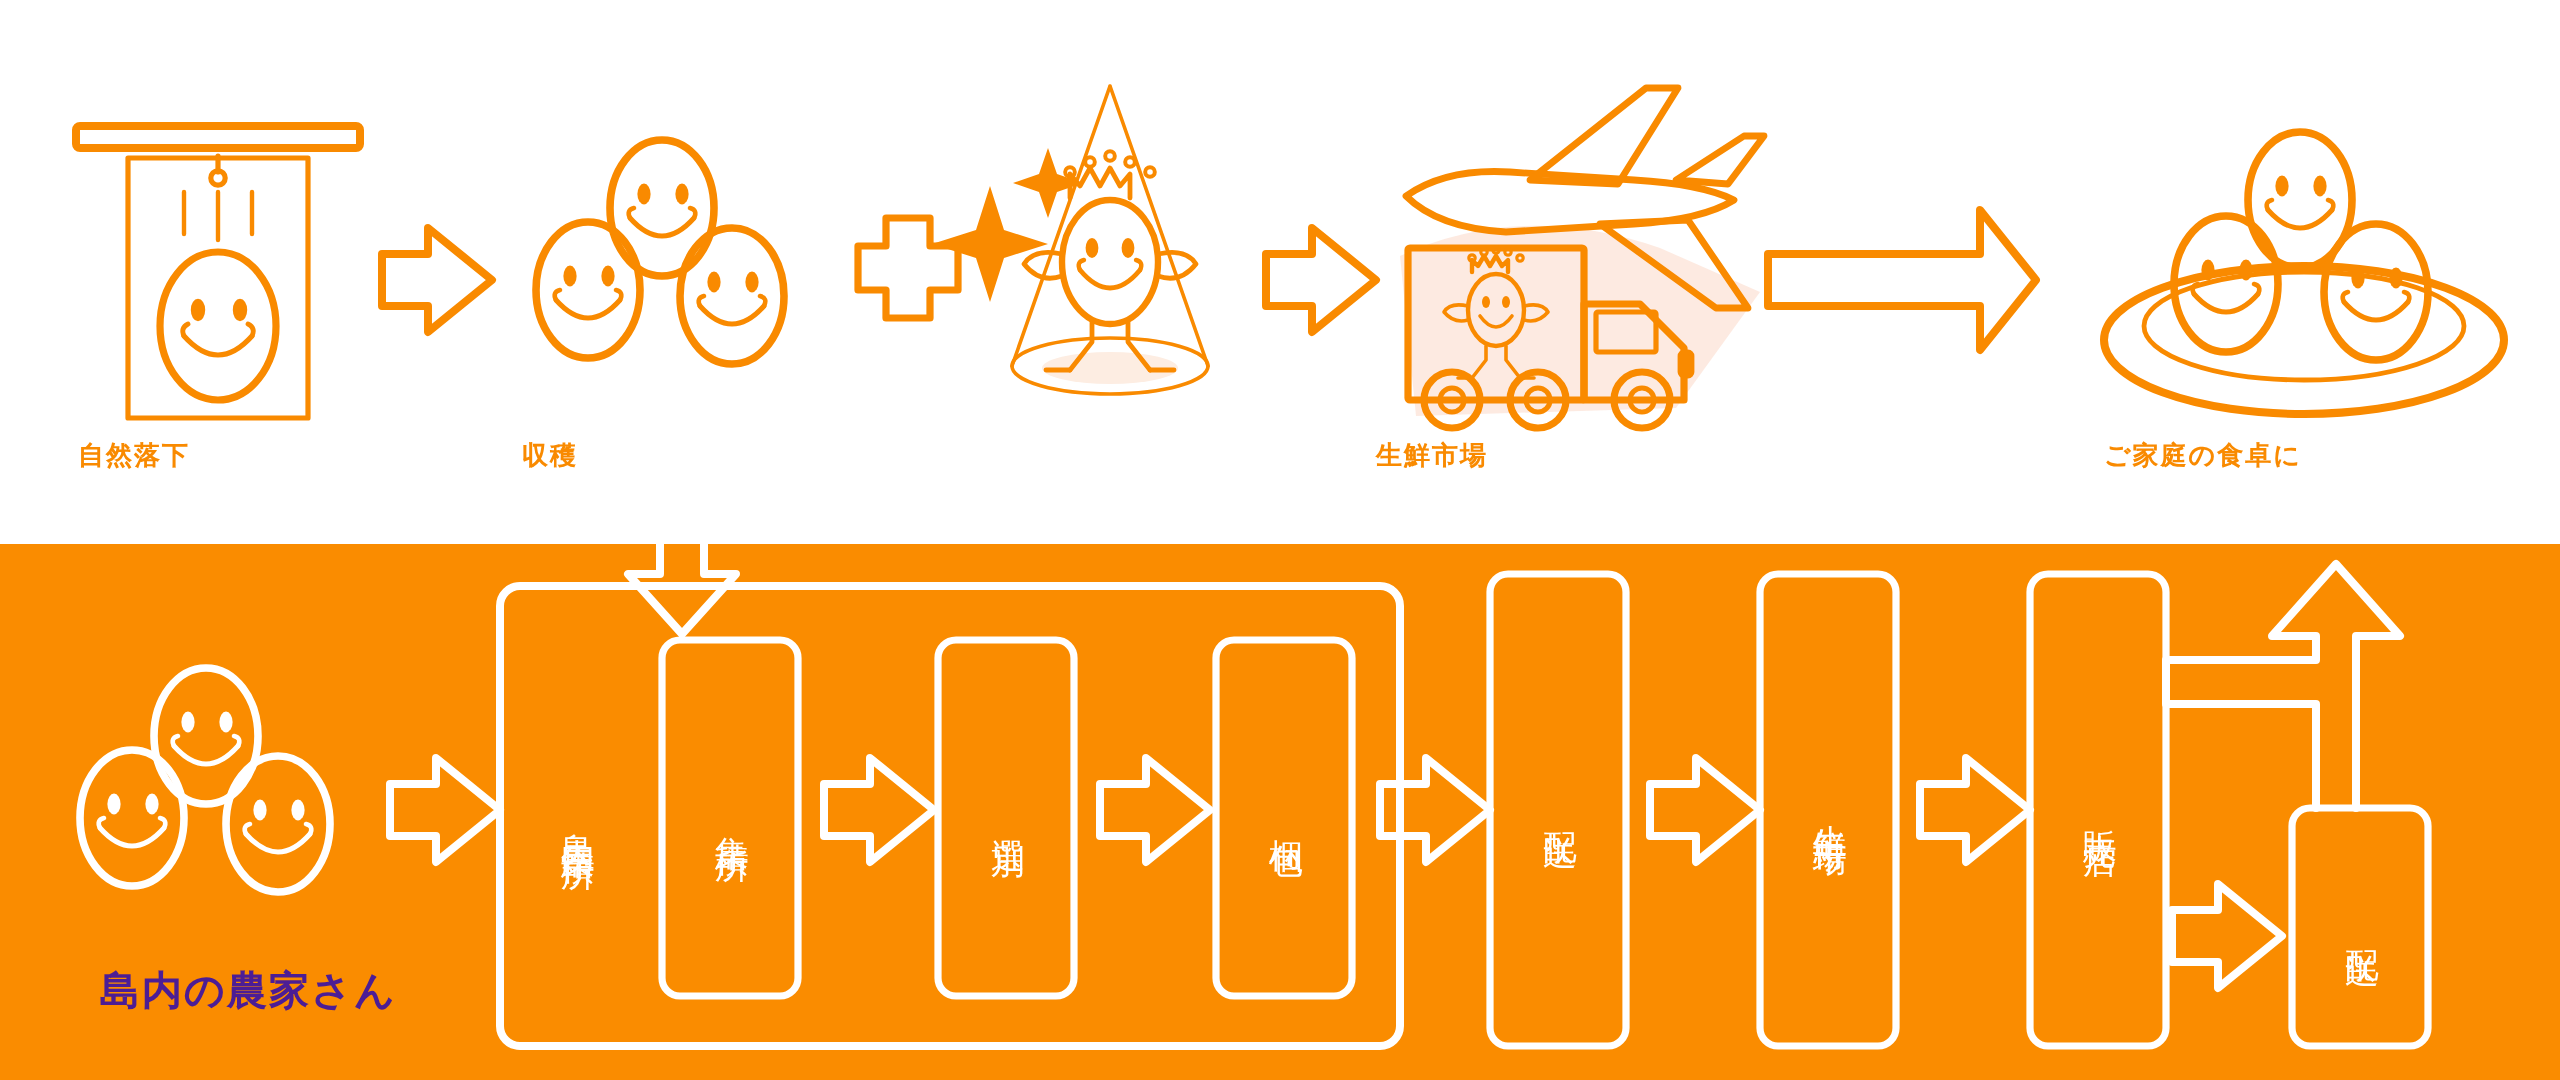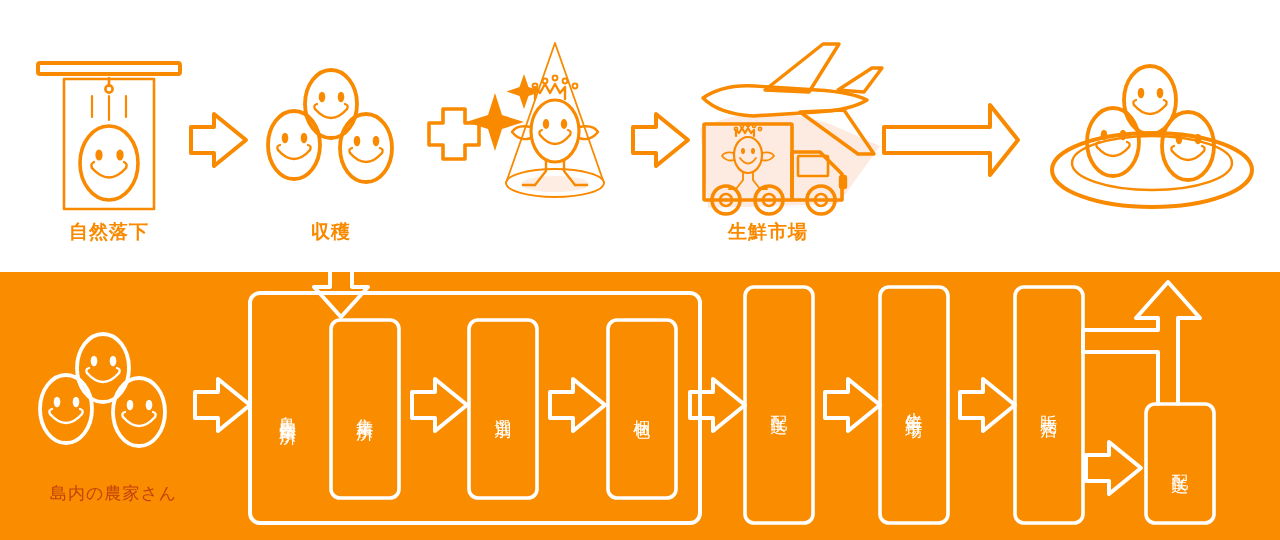--- a/index.html
+++ b/index.html
@@ -9,32 +9,31 @@
     font-family:"Liberation Sans","DejaVu Sans",sans-serif;
     overflow:hidden;
     position:relative;
   }
   #stage{position:absolute;left:0;top:0;width:1280px;height:540px;}
   svg.layer{position:absolute;left:0;top:0;width:1280px;height:540px;}
 
   .toplabel{
     position:absolute;
     color:#F98A00;
-    font-size:19px;
+    font-size:13px;
     font-weight:700;
     letter-spacing:1px;
     white-space:nowrap;
-    text-align:center;
     font-family:"DejaVu Sans","Liberation Sans",sans-serif;
   }
   .botlabel{
     position:absolute;
-    color:#c2410c;
-    font-size:17px;
-    font-weight:400;
+    color:#4c1d95;
+    font-size:20px;
+    font-weight:700;
     letter-spacing:1px;
     white-space:nowrap;
     font-family:"DejaVu Sans","Liberation Sans",sans-serif;
   }
   .vtext{
     position:absolute;
     color:#ffffff;
     font-size:17px;
     font-weight:400;
     writing-mode:vertical-rl;
@@ -296,20 +295,21 @@
                  L 1200 318
                  H 1178
                  V 404"></path>
       </g>
     </g>
   </svg>
 
   <div class="toplabel" style="left:39px;  top:219px; width:140px;">自然落下</div>
   <div class="toplabel" style="left:261px; top:219px; width:140px;">収穫</div>
   <div class="toplabel" style="left:688px; top:219px; width:160px;">生鮮市場</div>
+  <div class="toplabel" style="left:1052px;top:219px; width:200px;">ご家庭の食卓に</div>
 
   <div class="botlabel" style="left:50px; top:482px;">島内の農家さん</div>
 
   <div class="vtext" style="left:274px; top:320px; width:28px; height:180px;">島内集積所</div>
 
   <div class="vtext" style="left:351px; top:330px; width:28px; height:158px;">集積所</div>
   <div class="vtext" style="left:489px; top:330px; width:28px; height:158px;">選別</div>
   <div class="vtext" style="left:628px; top:330px; width:28px; height:158px;">梱包</div>
   <div class="vtext" style="left:765px; top:297px; width:28px; height:216px;">配送</div>
   <div class="vtext" style="left:900px; top:297px; width:28px; height:216px;">生鮮市場</div>

